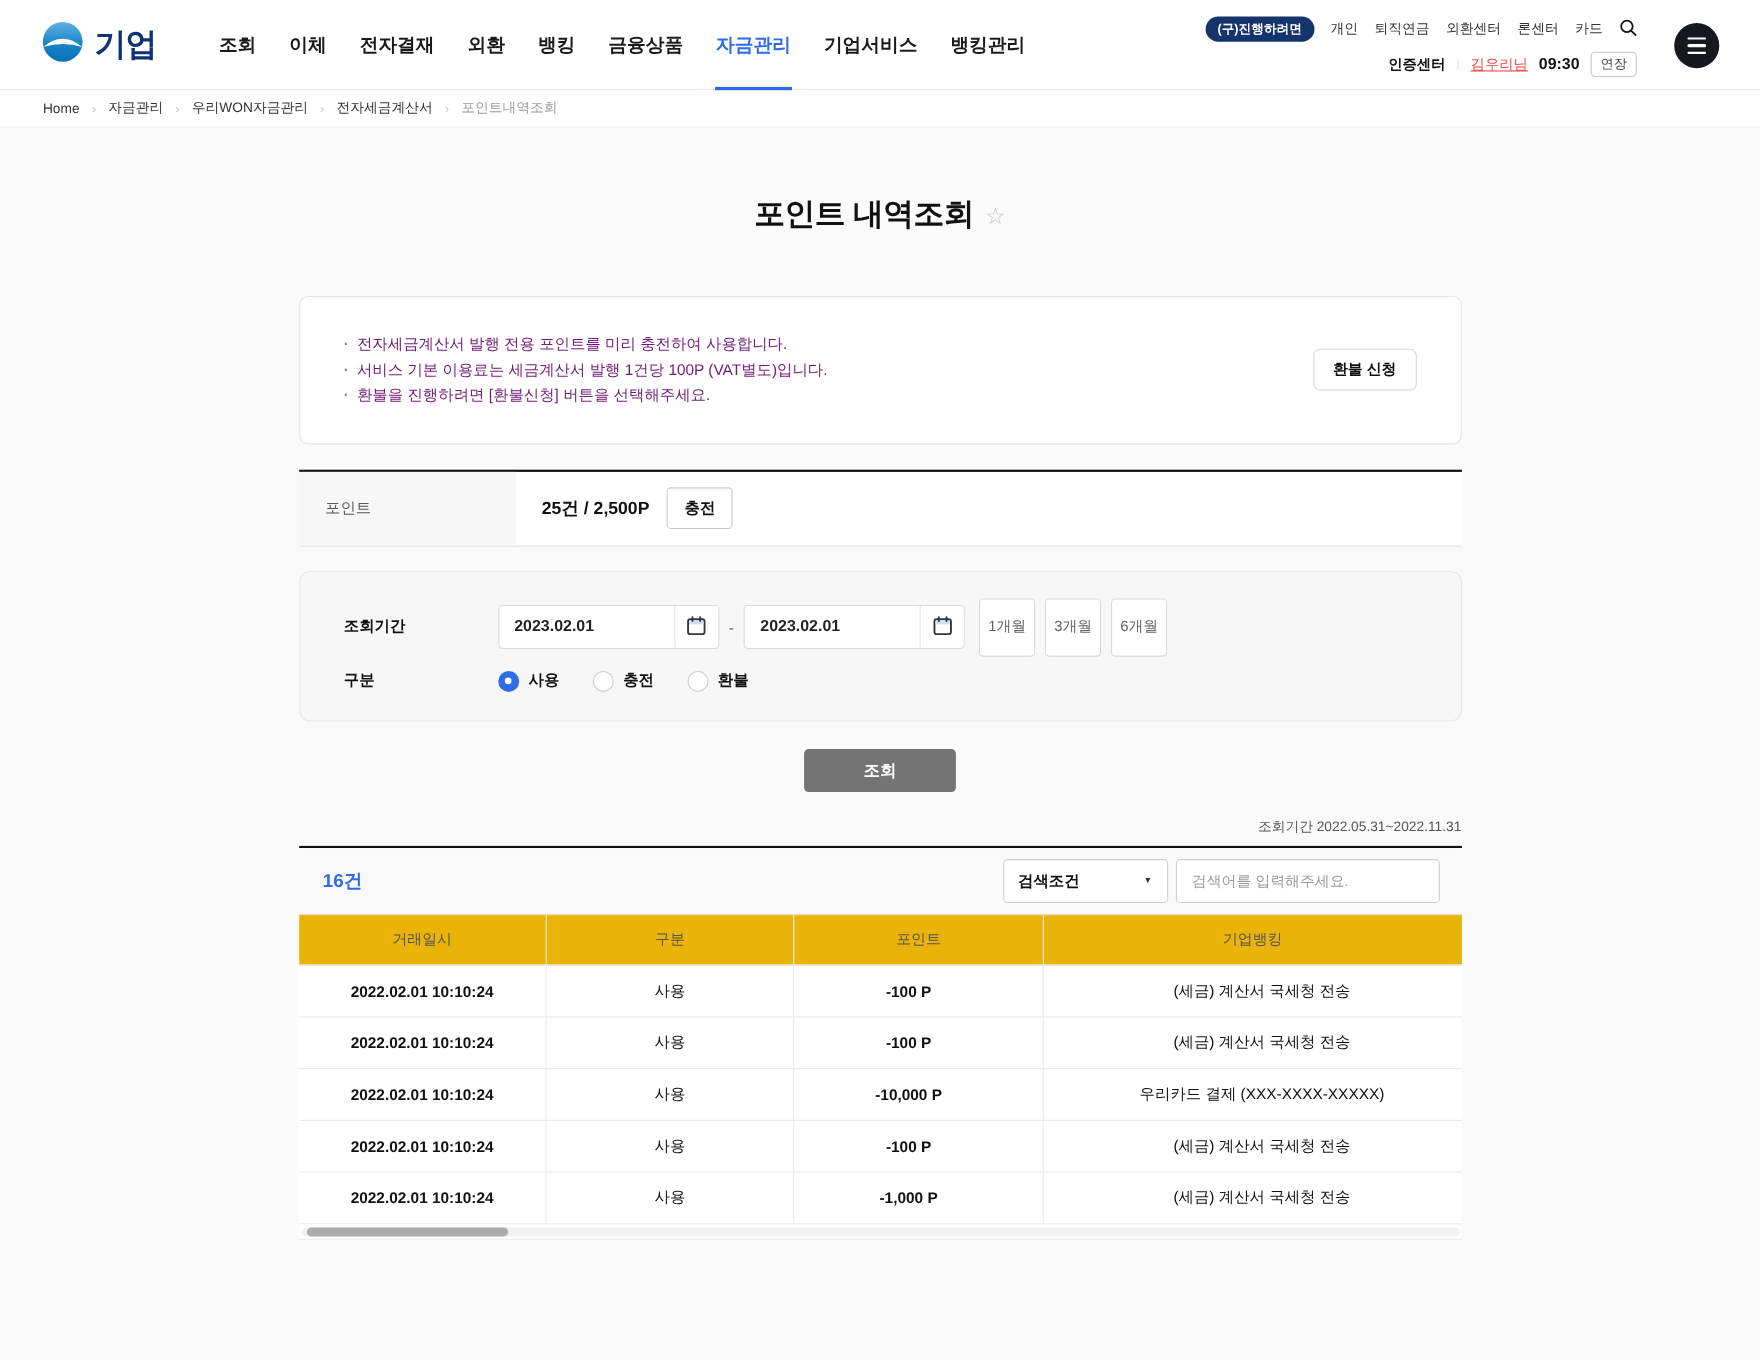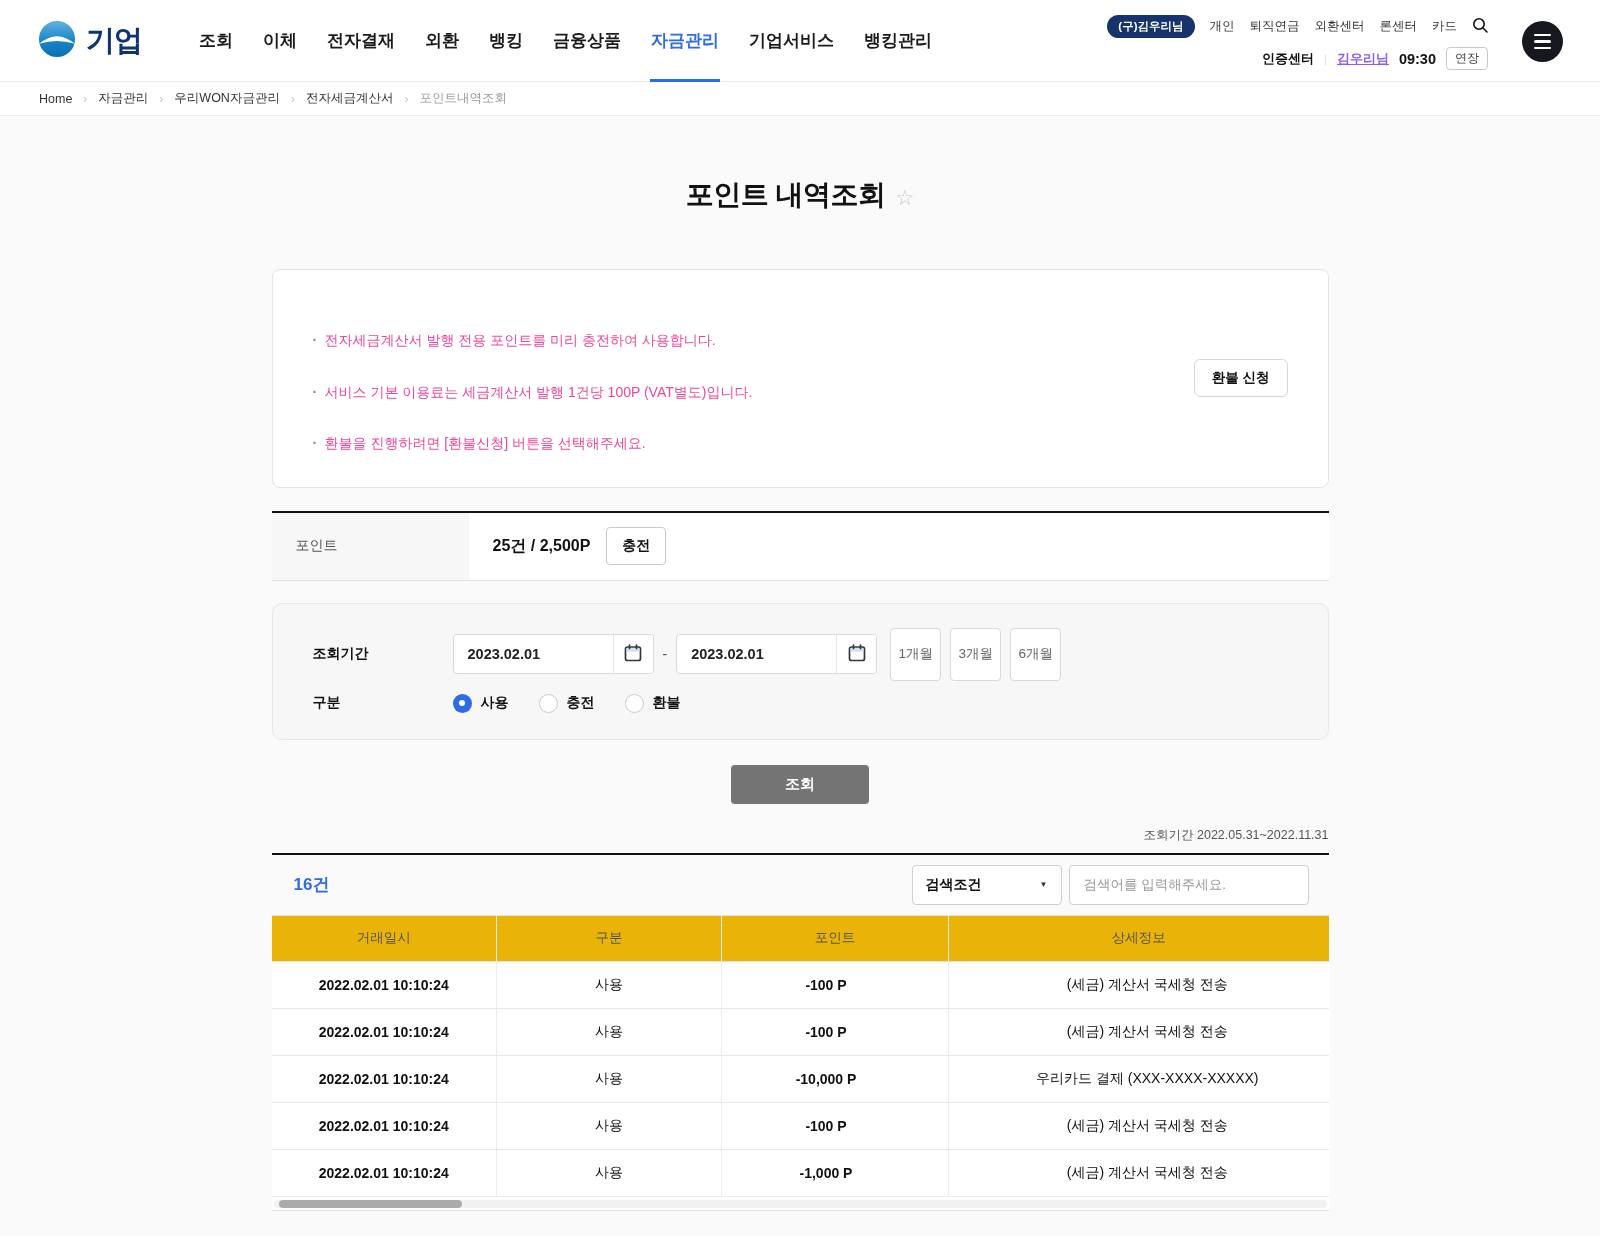--- a/index.html
+++ b/index.html
@@ -32,21 +32,21 @@
   .util-row1 { display:flex; align-items:center; justify-content:flex-end; gap:15px; }
   .badge {
     background:#17336b; color:#fff; font-size:11.5px; font-weight:700;
     padding:4px 11px; border-radius:12px; cursor:pointer;
   }
   .util-link { font-size:12.5px; color:#333; text-decoration:none; cursor:pointer; }
   .search-btn { background:none; border:none; cursor:pointer; display:flex; padding:0; }
   .util-row2 { display:flex; align-items:center; justify-content:flex-end; gap:10px; margin-top:9px; }
   .auth-link { font-size:13px; font-weight:700; color:#111; text-decoration:none; cursor:pointer; }
   .util-divider { color:#ddd; font-size:11px; }
-  .user-link { font-size:13px; font-weight:700; color:#8b5cf6; text-decoration:underline; cursor:pointer; }
+  .user-link { font-size:13px; font-weight:400; color:#ef4444; text-decoration:underline; cursor:pointer; }
   .timer { font-size:14.5px; font-weight:800; color:#111; }
   .extend-btn {
     font-size:12px; color:#444; background:#fff; border:1px solid #c9c9c9;
     border-radius:4px; padding:2px 8px; cursor:pointer;
     font-family:inherit;
   }
   .hamburger {
     position:absolute; right:37px; top:21px; width:41px; height:41px;
     border-radius:50%; background:#16181d; border:none; cursor:pointer;
     display:flex; flex-direction:column; align-items:center; justify-content:center; gap:4px;
@@ -71,21 +71,21 @@
   .page-title { font-size:28px; font-weight:800; color:#111; letter-spacing:-0.5px; }
   .fav-star { font-size:21px; color:#c8c8c8; line-height:1; cursor:pointer; margin-top:4px; }
 
   
   .info-card {
     position:relative; margin-top:45px; background:#fff;
     border:1px solid #e4e4e4; border-radius:8px; padding:31px 40px;
   }
   .info-list { list-style:none; }
   .info-list li {
-    font-size:14px; color:#ec4899; line-height:23.5px; padding-left:12px; position:relative;margin-top:28px;
+    font-size:14px; color:#701a75; line-height:23.5px; padding-left:12px; position:relative;
   }
   .info-list li::before {
     content:"·"; position:absolute; left:0; color:#888; font-weight:700;
   }
   .refund-btn {
     position:absolute; right:40px; top:50%; transform:translateY(-50%);
     background:#fff; border:1px solid #d6d6d6; border-radius:6px;
     font-size:13.5px; font-weight:700; color:#111; padding:9px 17px; cursor:pointer;
     font-family:inherit;
   }
@@ -230,21 +230,21 @@
     <a class="gnb-item">외환</a>
     <a class="gnb-item">뱅킹</a>
     <a class="gnb-item">금융상품</a>
     <a class="gnb-item active">자금관리</a>
     <a class="gnb-item">기업서비스</a>
     <a class="gnb-item">뱅킹관리</a>
   </nav>
 
   <div class="util">
     <div class="util-row1">
-      <span class="badge">(구)김우리님</span>
+      <span class="badge">(구)진행하려면</span>
       <a class="util-link">개인</a>
       <a class="util-link">퇴직연금</a>
       <a class="util-link">외환센터</a>
       <a class="util-link">론센터</a>
       <a class="util-link">카드</a>
       <button class="search-btn">
         <span>
           <svg width="16" height="16" viewBox="0 0 16 16" fill="none">
             <circle cx="7" cy="7" r="5.2" stroke="#111" stroke-width="1.6"></circle>
             <line x1="11" y1="11" x2="15" y2="15" stroke="#111" stroke-width="1.6" stroke-linecap="round"></line>
@@ -382,21 +382,21 @@
           <col class="c1">
           <col class="c2">
           <col class="c3">
           <col class="c4">
         </colgroup>
       <thead>
         <tr>
           <th>거래일시</th>
           <th>구분</th>
           <th>포인트</th>
-          <th>상세정보</th>
+          <th>기업뱅킹</th>
         </tr>
       </thead>
       <tbody>
         <tr class="data-row">
           <td class="cell-date">2022.02.01 10:10:24</td>
           <td>사용</td>
           <td class="cell-point">-100 P</td>
           <td class="cell-detail">(세금) 계산서 국세청 전송</td>
         </tr>
         <tr class="data-row">

